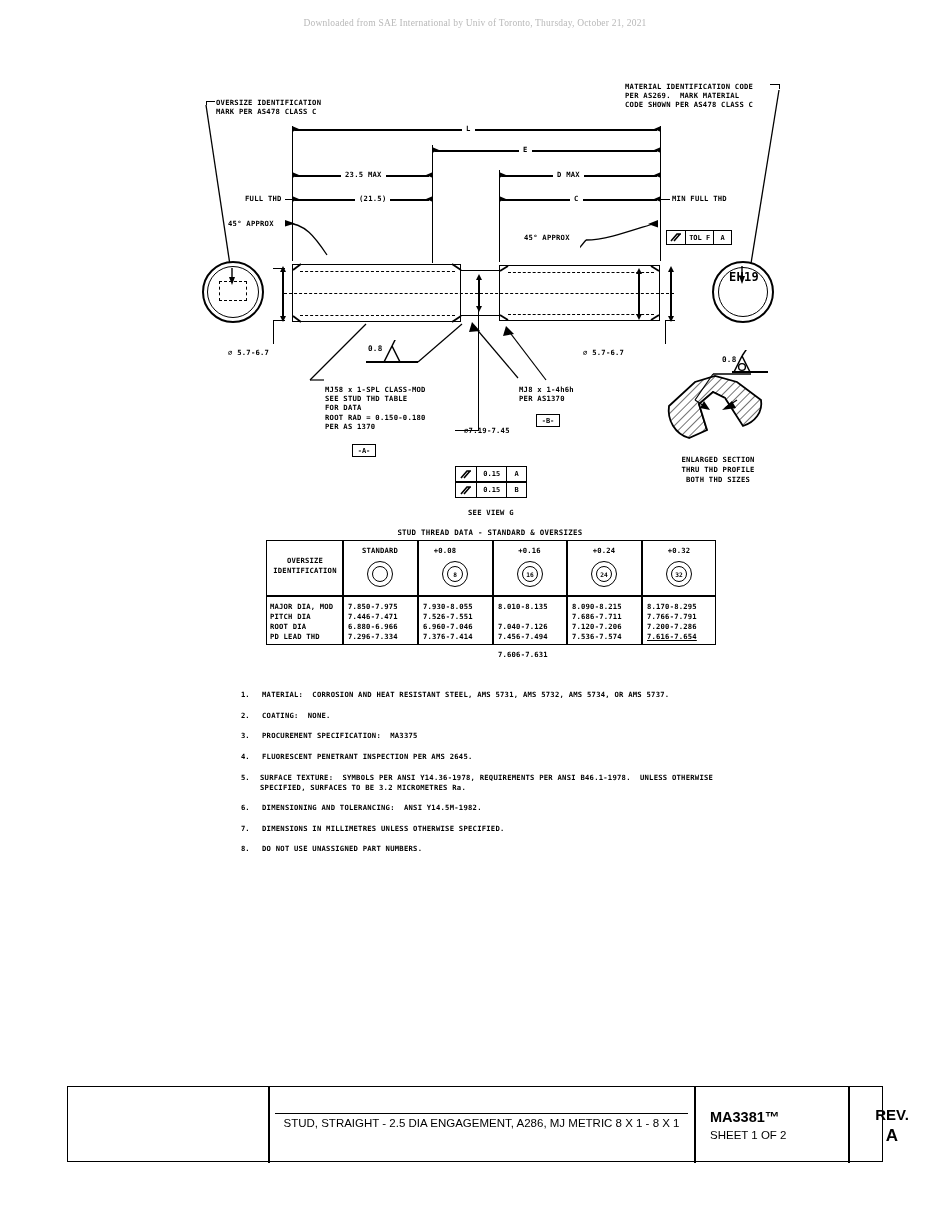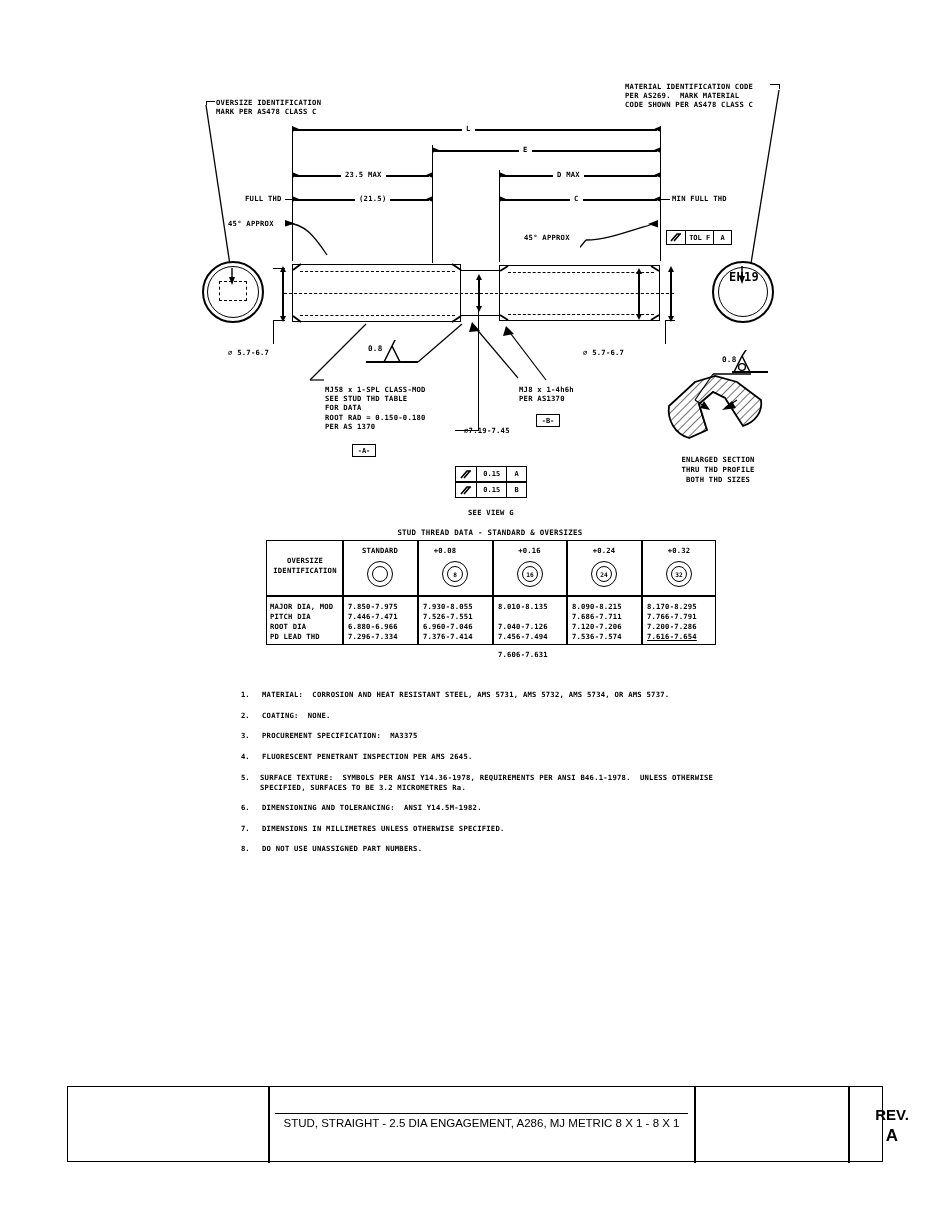--- a/index.html
+++ b/index.html
@@ -106,20 +106,21 @@
   .sae-wrap{position:relative;width:112px;height:44px;}
   .sae-int{position:absolute;left:9px;top:31px;width:104px;text-align:left;
     font-family:"Liberation Sans", sans-serif;font-weight:bold;font-size:7.4px;
     letter-spacing:1.1px;color:#1b9ad6;}
 </style>
 </head>
 <body>
 
 <div class="page">
 
+  <div class="dl-note">Downloaded from SAE International by Univ of Toronto, Thursday, October 21, 2021</div>
 
   <div class="dt" style="left:216px;top:98px;">OVERSIZE IDENTIFICATION
 MARK PER AS478 CLASS C</div>
 
   <div class="hl" style="left:206px;top:101px;width:9px;"></div>
   <div class="vl" style="left:206px;top:101px;height:4px;"></div>
 
   <svg style="position:absolute;left:195px;top:100px;width:60px;height:190px;">
     <line x1="11" y1="5" x2="38" y2="185" stroke="#000" stroke-width="1.3"></line>
   </svg>
@@ -449,20 +450,24 @@
     <div class="tb-v" style="left:780px;"></div>
 
 
     <div class="tb-mid">
       <div class="tb-mid-hl"></div>
       <div class="tb-sub">STUD, STRAIGHT - 2.5 DIA ENGAGEMENT,
 A286, MJ METRIC
 8 X 1 - 8 X 1</div>
     </div>
 
+    <div class="tb-pn">
+      <div class="tb-pn-n">MA3381™</div>
+      <div class="tb-pn-s">SHEET 1 OF 2</div>
+    </div>
 
     <div class="tb-rev">
       <div class="tb-rev-l">REV.</div>
       <div class="tb-rev-v">A</div>
     </div>
   </div>
 
 </div>
 
 </body></html>

